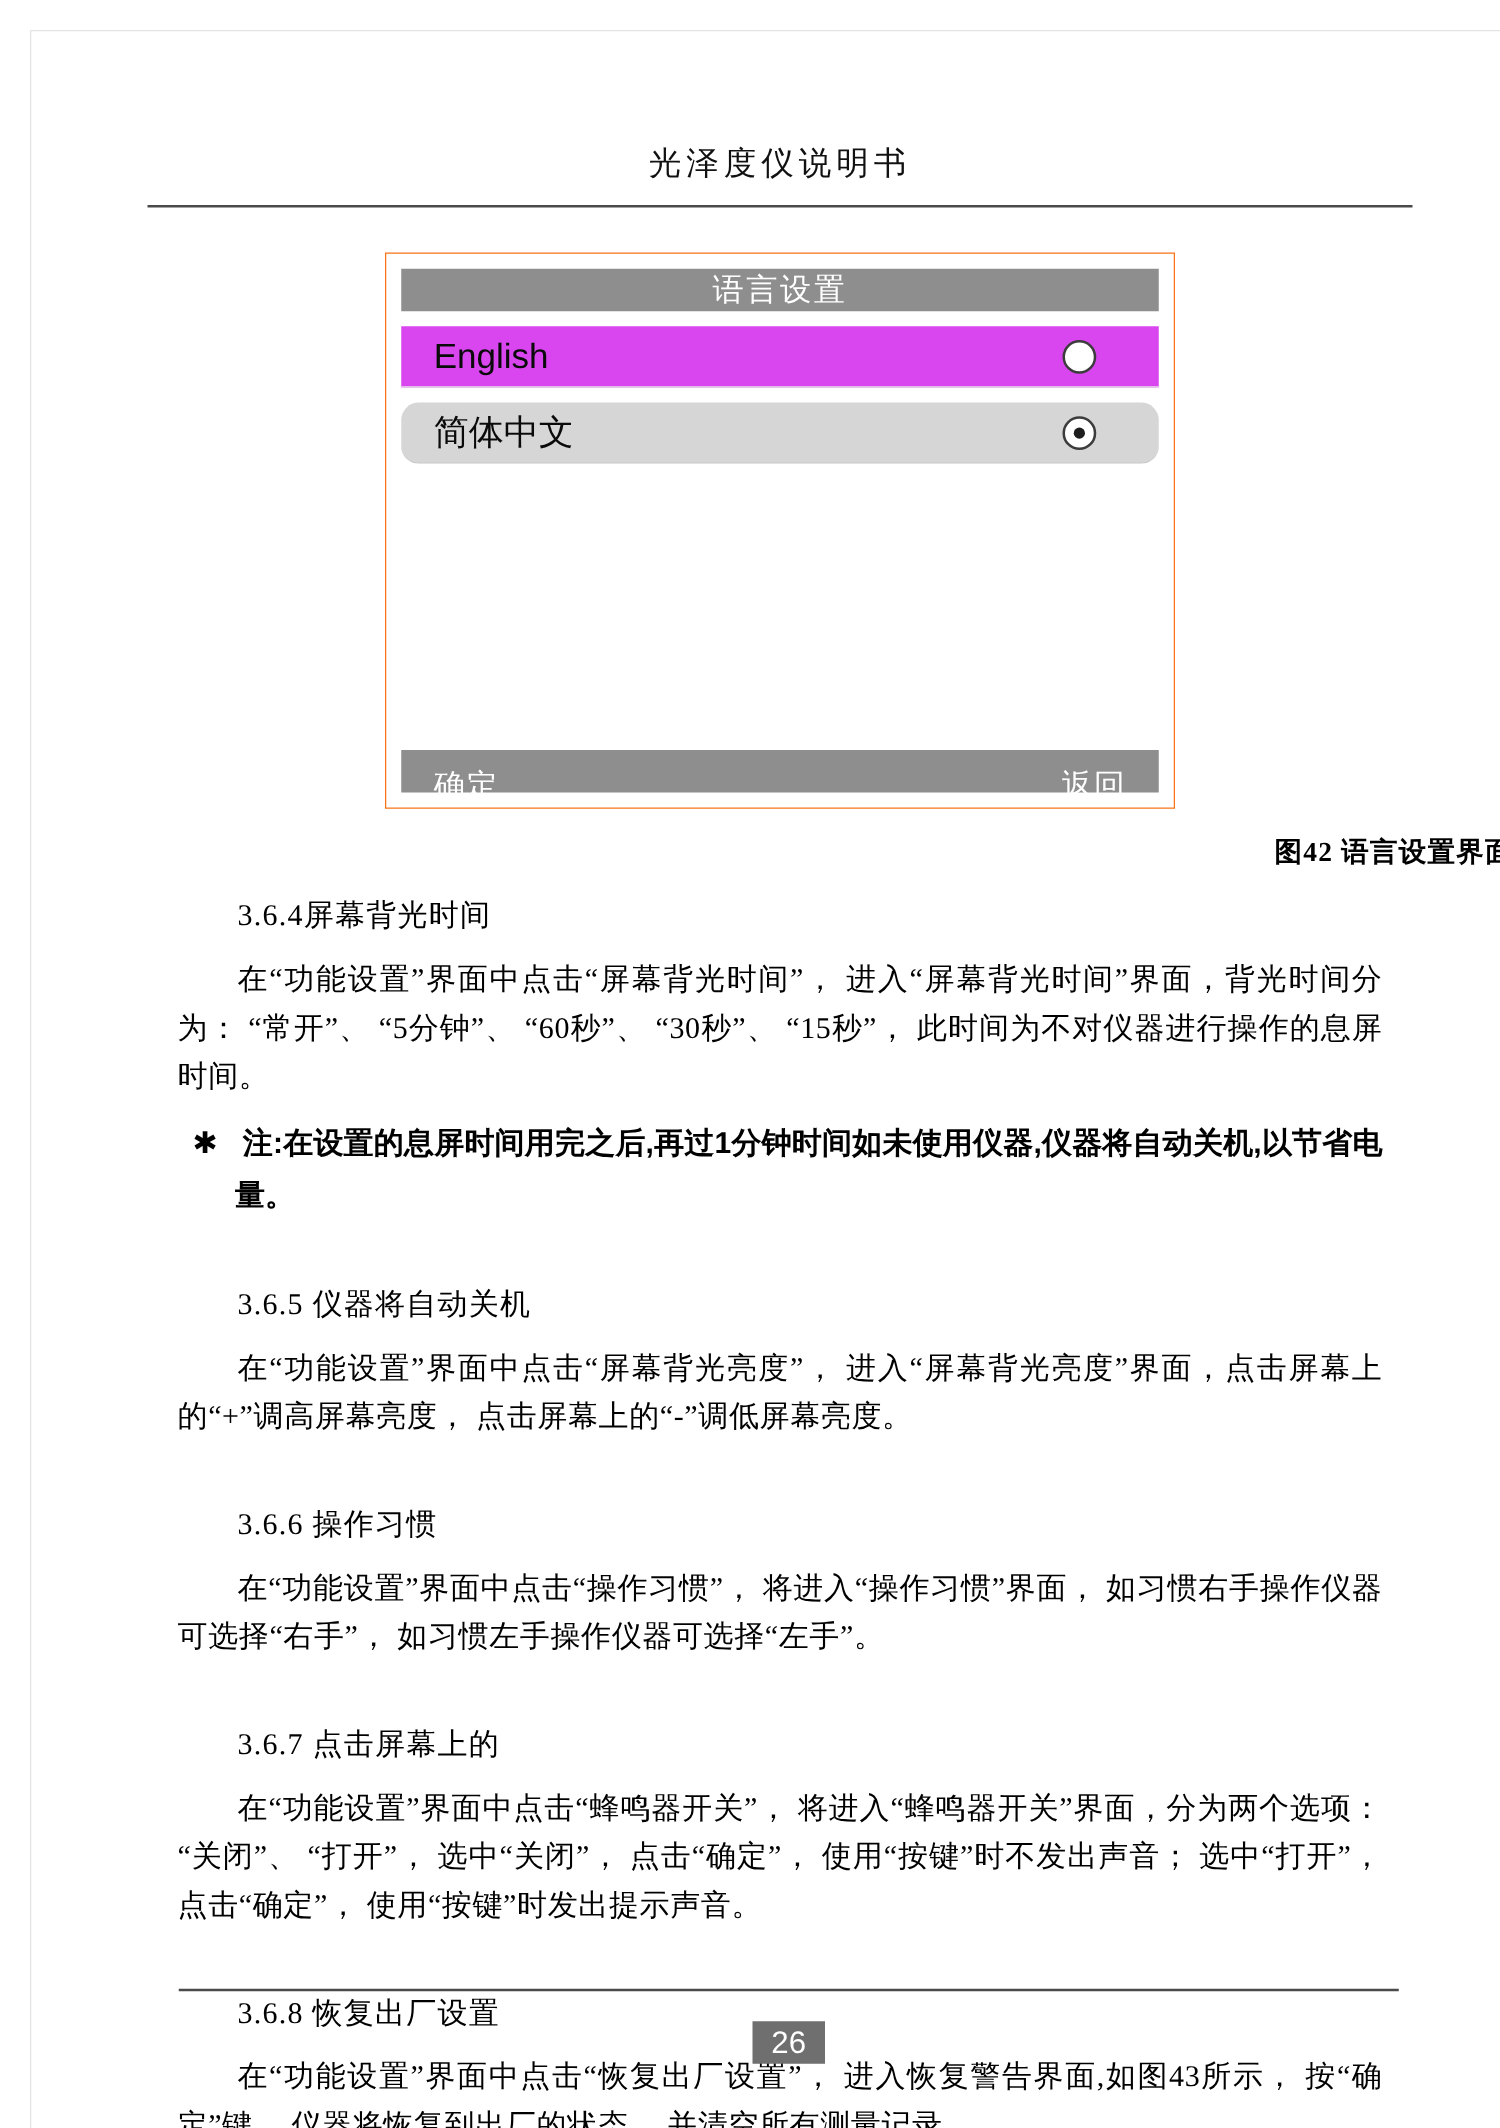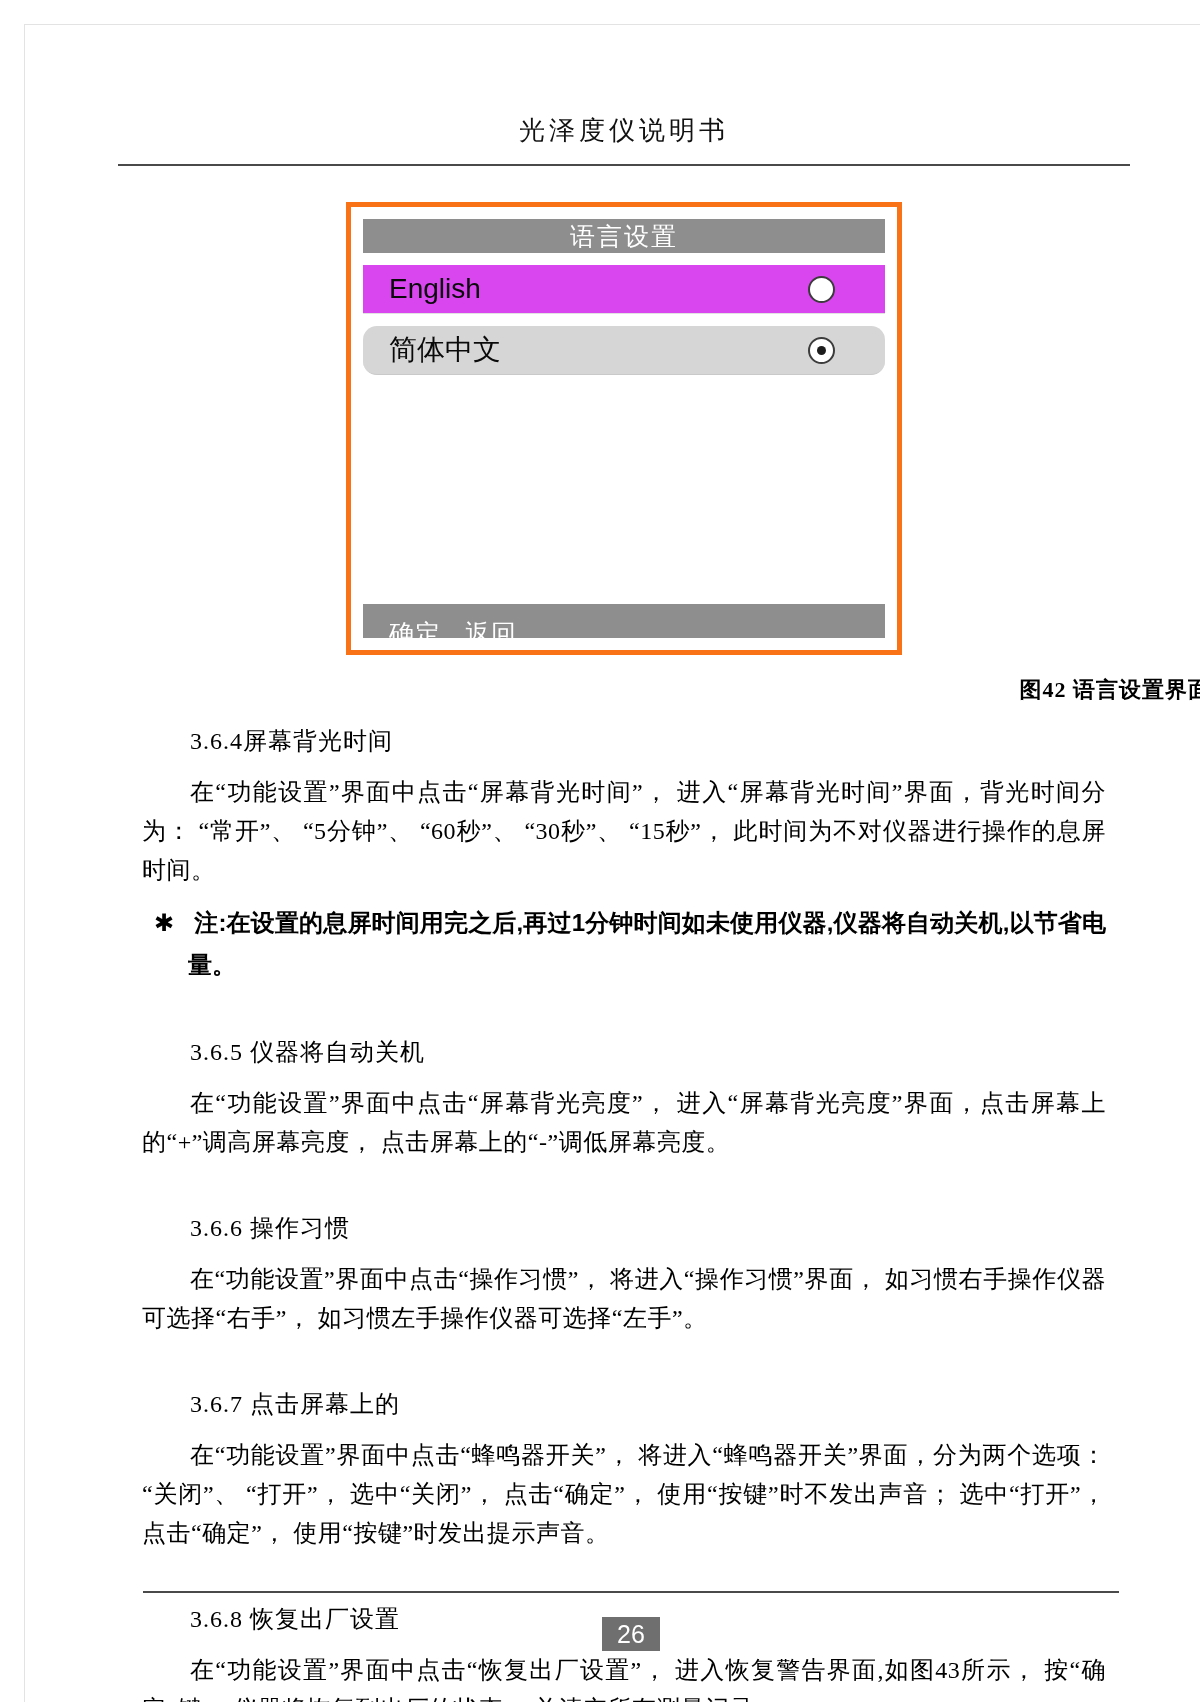--- a/index.html
+++ b/index.html
@@ -19,23 +19,23 @@
     font-family:"Liberation Sans","DejaVu Sans",sans-serif;
     font-size:26px; letter-spacing:4px; color:#111;
   }
   .header-rule {
     width:1012px; margin:16px auto 0;
     border-top:2px solid #4a4a4a; height:0;
   }
 
   
   .dialog {
-    width:556px; margin:36px auto 0;
+    width:632px; margin:36px auto 0;
     font-family:"Liberation Sans","DejaVu Sans",sans-serif;
-    border:5px solid #f97316;
+    border:1px solid #f97316;
   }
   .dialog-titlebar {
     background:#8e8e8e; color:#ffffff;
     height:34px; line-height:34px;
     text-align:center; font-size:25px; letter-spacing:2px;
   }
   .dialog-option {
     height:49px; display:flex; align-items:center;
     padding:0 38px 0 14px; position:relative;
     background:#d946ef; border-bottom:1px solid #e2e2e2;
@@ -47,21 +47,21 @@
     background:#fff; position:relative; flex:0 0 auto;
   }
   .radio.checked::after {
     content:""; position:absolute; left:7px; top:7px; right:7px; bottom:7px;
     background:#1d1d1d; border-radius:50%;
   }
   .dialog-empty { height:205px; background:#ffffff; }
   .dialog-footer {
     background:#8e8e8e; color:#ffffff;
     height:34px; line-height:34px; font-size:25px;
-    display:flex; justify-content:flex-start; padding:0 14px;
+    display:flex; justify-content:space-between; padding:0 14px;
     letter-spacing:1px;
   }
   .dialog-footer span { cursor:default; }
 
   
   .figure-caption {
     text-align:right; margin-top:20px;
     font-family:Liberation Serif, serif;
     font-size:22px; font-weight:bold; letter-spacing:1px;
   }

